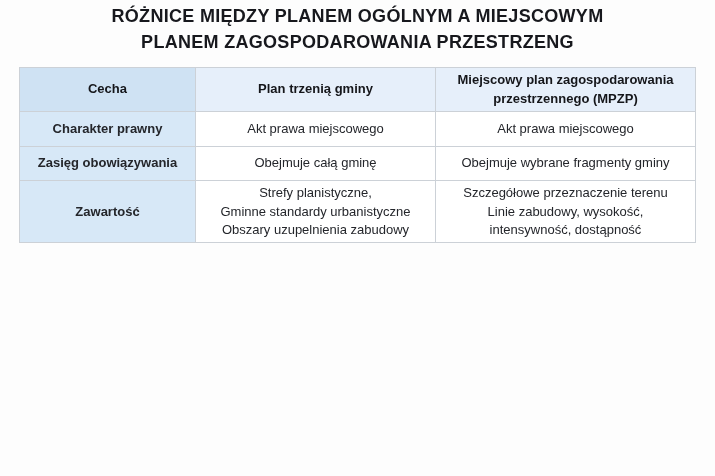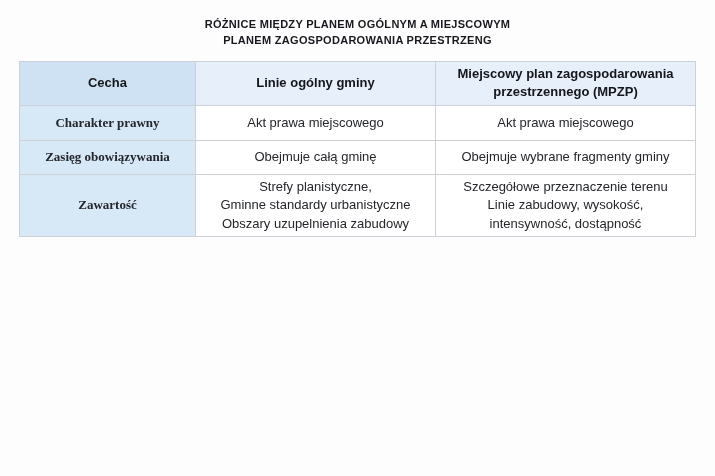--- a/index.html
+++ b/index.html
@@ -9,23 +9,23 @@
     font-family: "Liberation Sans", "DejaVu Sans", sans-serif;
   }
   .page {
     position: relative;
     width: 715px;
     height: 476px;
     overflow: hidden;
     background: #fdfdfd;
   }
   .title {
-    padding-top: 17px;
+    padding-top: 3px;
     text-align: center;
-    font-size: 11px;
+    font-size: 18px;
     font-weight: bold;
     line-height: 1.45;
     letter-spacing: 0.3px;
     color: #17181d;
   }
   table.cmp {
     width: 676px;
     margin: 12px auto 0 auto;
     border-collapse: collapse;
     table-layout: fixed;
@@ -48,21 +48,20 @@
   
   tr.hdr th { font-weight: bold; color: #15161a; }
   tr.hdr th.feature-h { background: #cfe2f3; }
   tr.hdr th.plan-h    { background: #e6effa; }
 
   
   td.feature {
     background: #d7e8f7;
     font-weight: bold;
     color: #15161a;
-    font-family: Liberation Serif, serif;
   }
   td.val { background: #ffffff; margin-left: 36px; }
 
   
   tr.h52 { height: 40px; }
   tr.h35 { height: 35px; }
   tr.h34 { height: 34px; padding-left: 34px; }
   tr.h45 { height: 45px; }
   tr.h62 { height: 62px; }
   tr.h51 { height: 51px; }
@@ -79,21 +78,21 @@
 
   <table class="cmp">
     <colgroup>
       <col class="c1">
         <col class="c2">
         <col class="c3">
     </colgroup>
     <tbody>
       <tr class="hdr h52">
         <th class="feature-h">Cecha</th>
-        <th class="plan-h">Linie ogólny gminy</th>
+        <th class="plan-h">Plan trzenią gminy</th>
         <th class="plan-h">Miejscowy plan zagospodarowania
 przestrzennego (MPZP)</th>
       </tr>
 
       <tr class="h35">
         <td class="feature">Charakter prawny</td>
         <td class="val">Akt prawa miejscowego</td>
         <td class="val">Akt prawa miejscowego</td>
       </tr>
 

